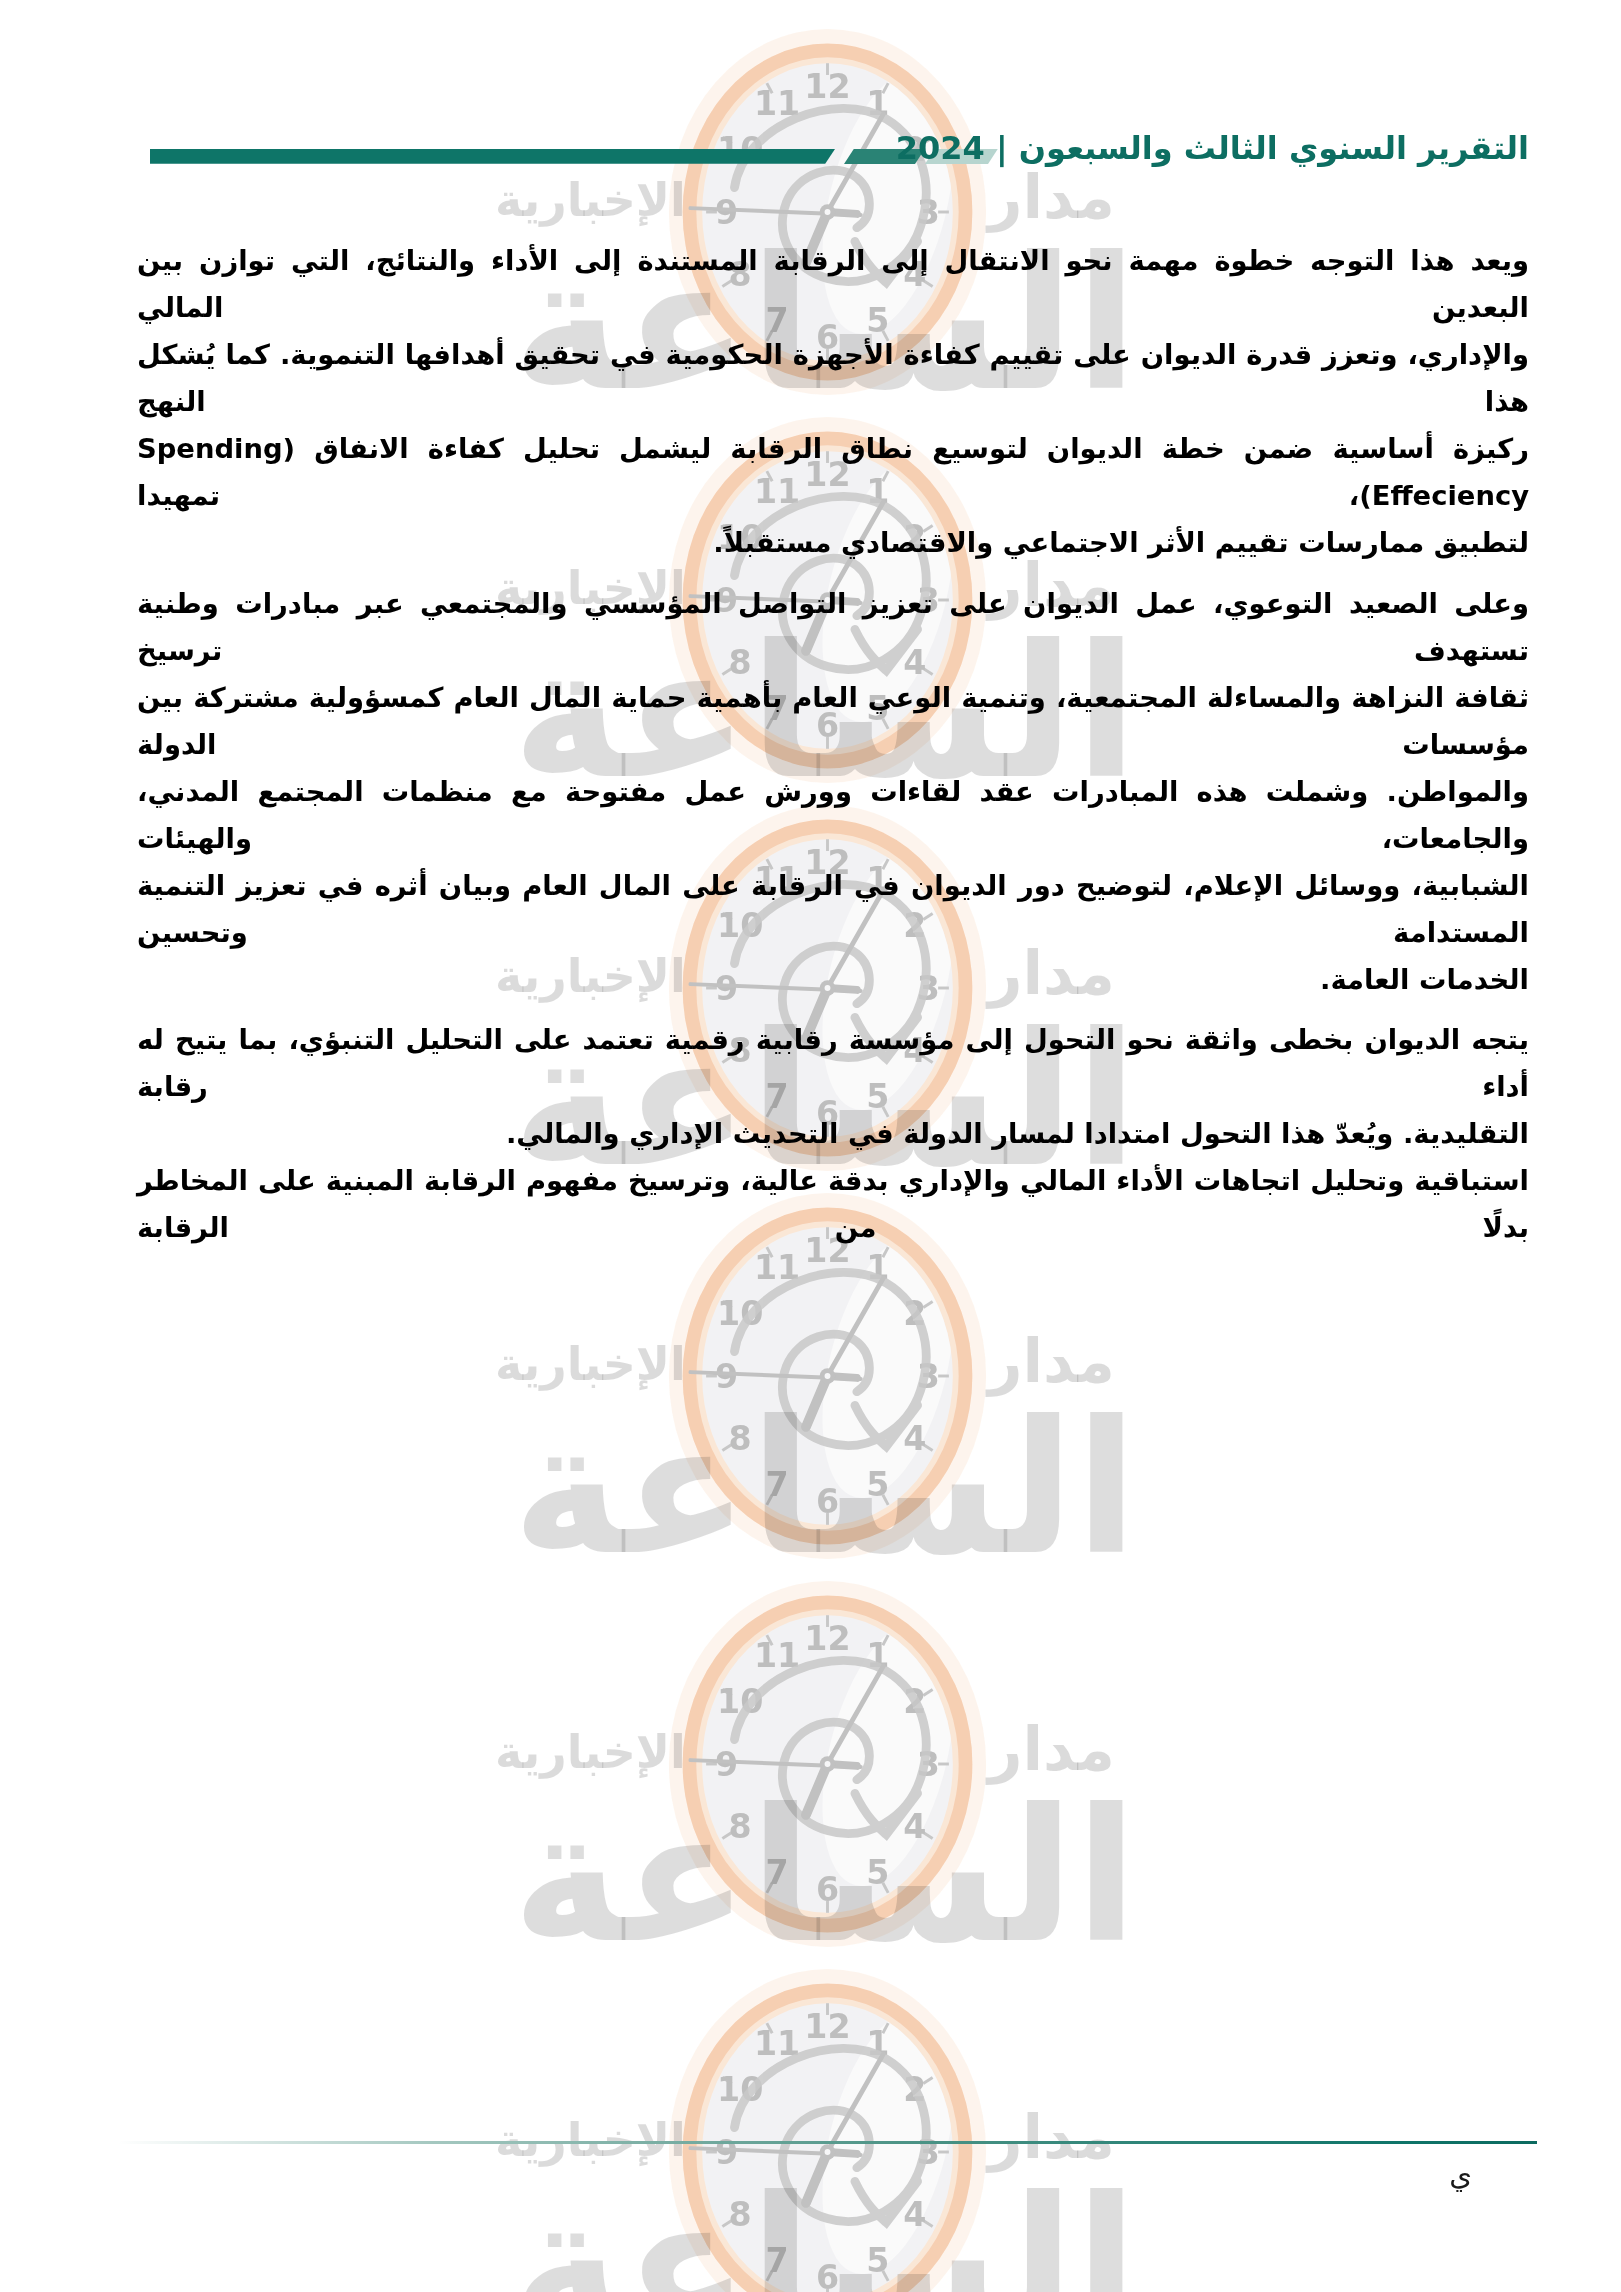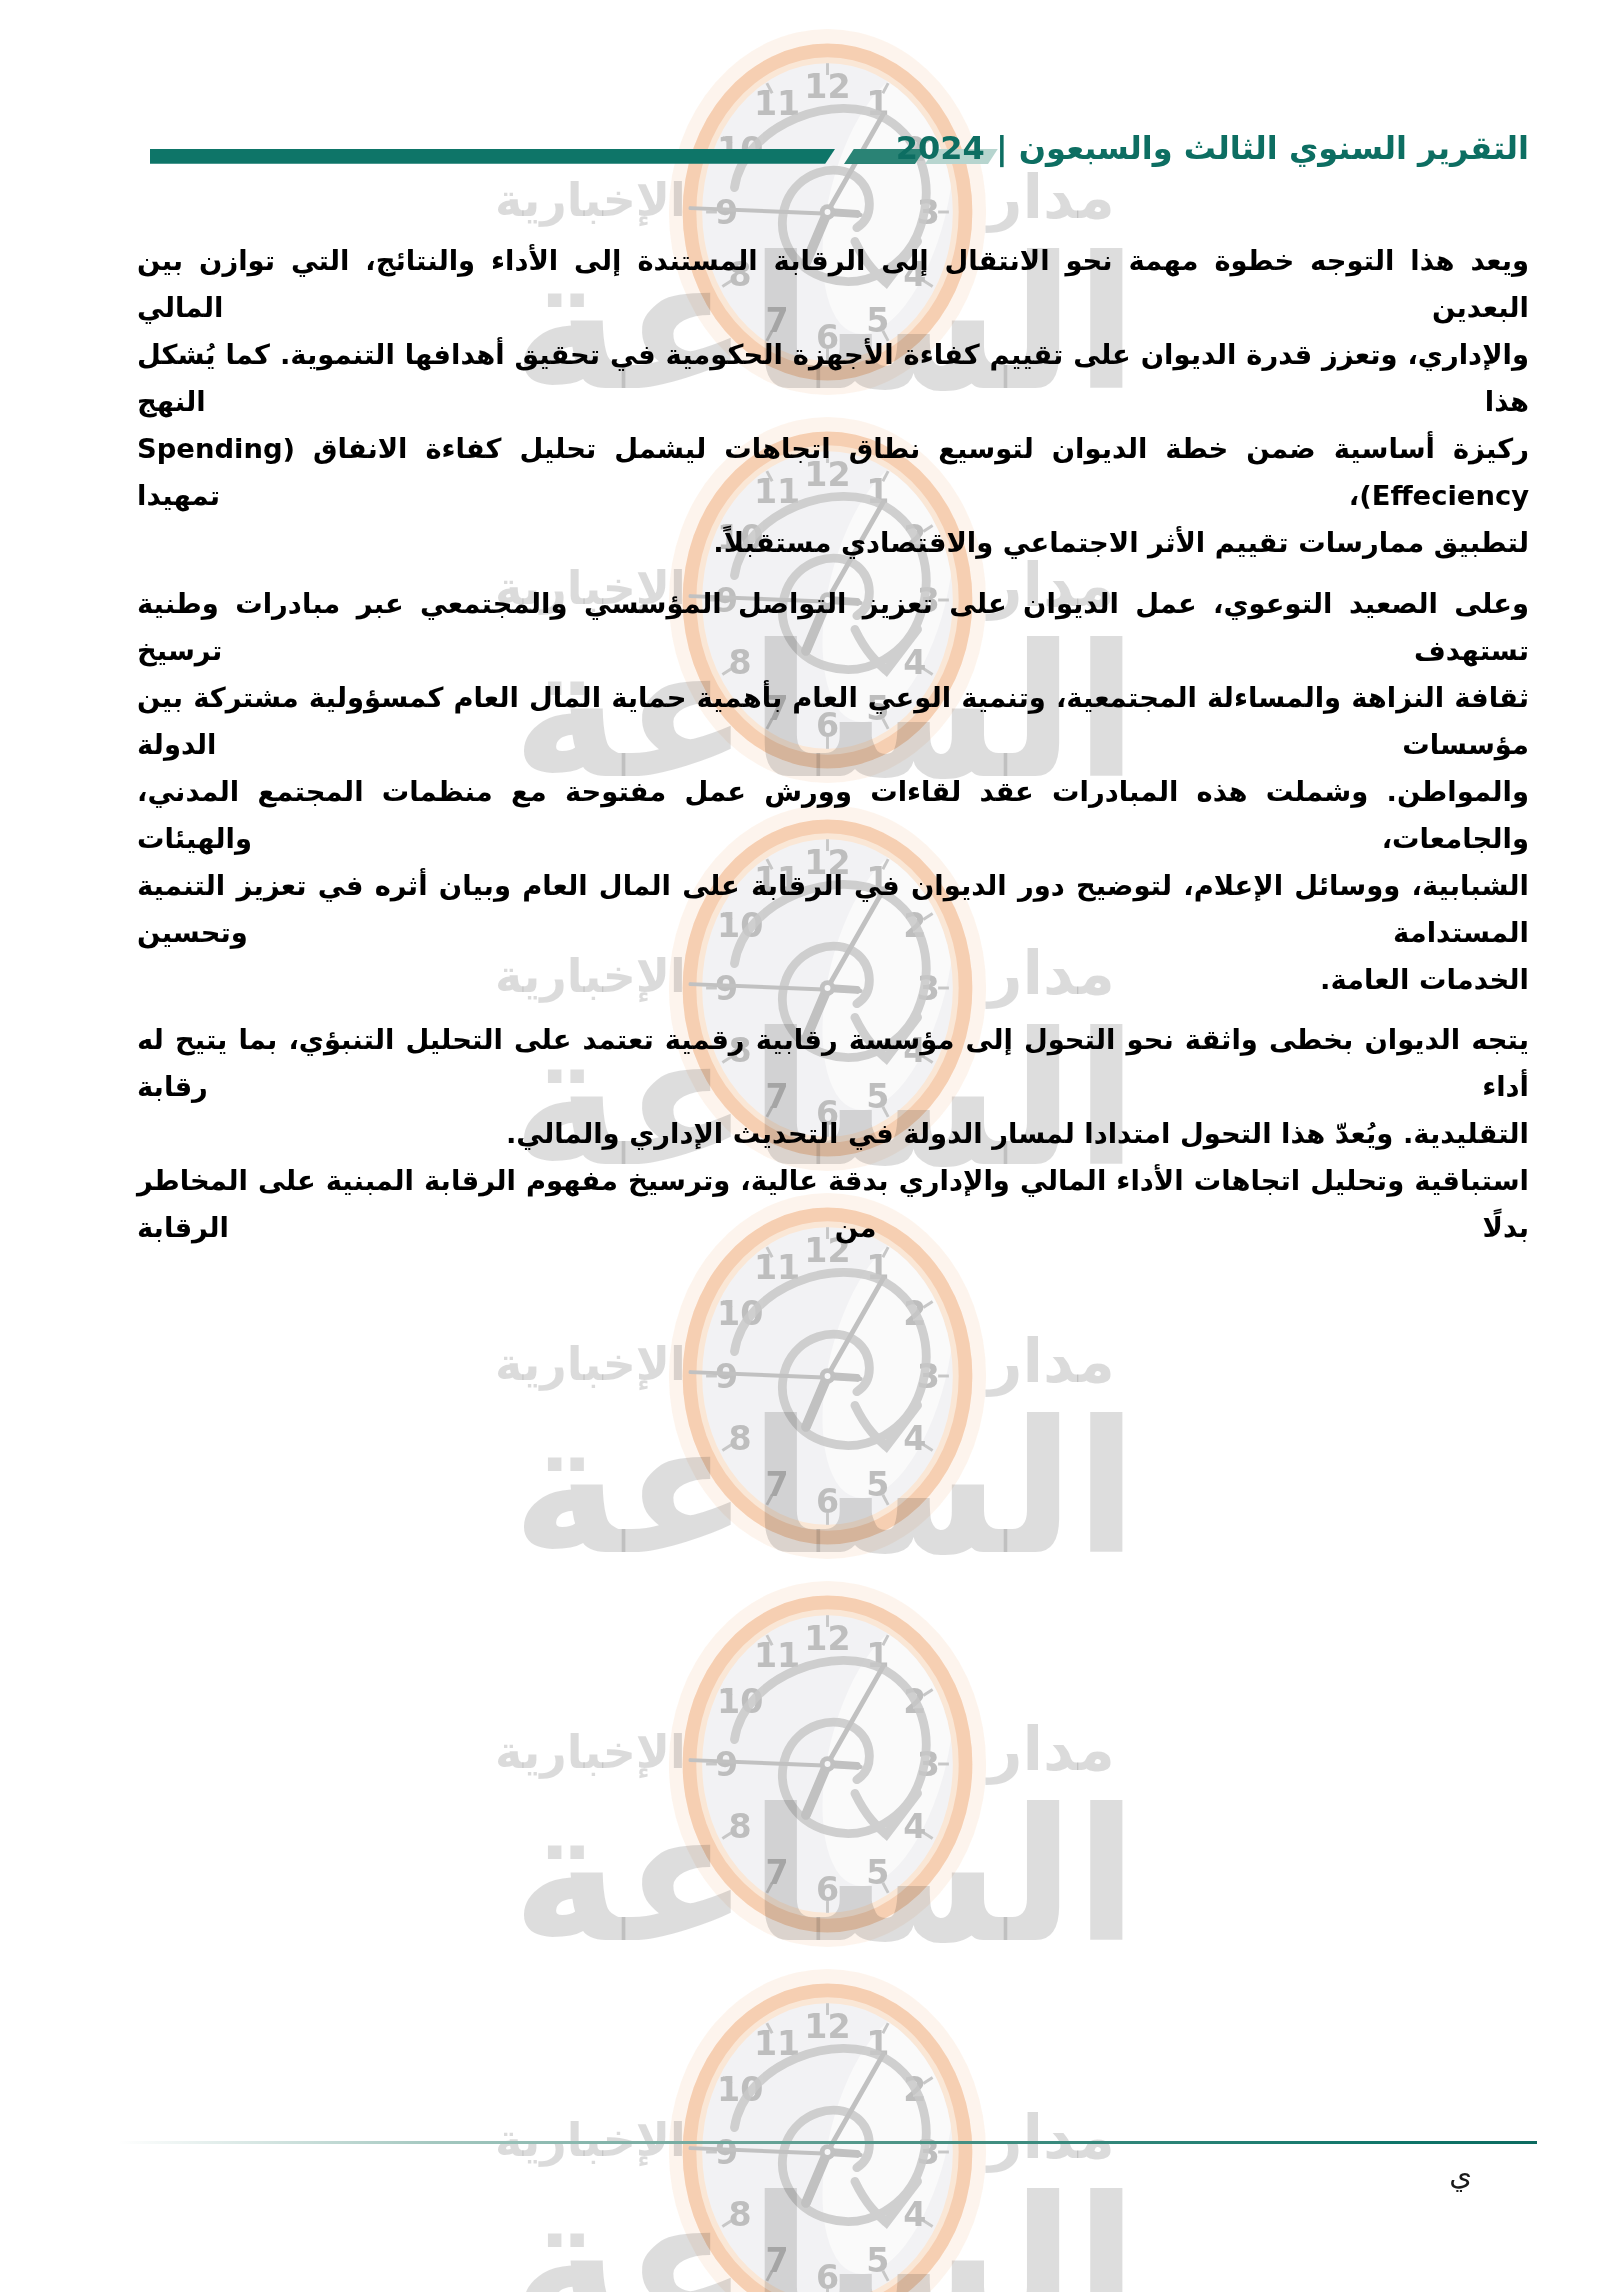--- a/index.html
+++ b/index.html
@@ -378,21 +378,21 @@
     <div class="bar-seg bar-main"></div>
     <div class="bar-seg bar-mid"></div>
     <div class="bar-seg bar-light"></div>
     <div class="header-title">التقرير السنوي الثالث والسبعون | 2024</div>
   </div>
 
   <div class="body-text">
       <div class="para">
         <div class="line">ويعد هذا التوجه خطوة مهمة نحو الانتقال إلى الرقابة المستندة إلى الأداء والنتائج، التي توازن بين البعدين المالي</div>
         <div class="line">والإداري، وتعزز قدرة الديوان على تقييم كفاءة الأجهزة الحكومية في تحقيق أهدافها التنموية. كما يُشكل هذا النهج</div>
-        <div class="line">ركيزة أساسية ضمن خطة الديوان لتوسيع نطاق اتجاهات ليشمل تحليل كفاءة الانفاق (Spending Effeciency)، تمهيدا</div>
+        <div class="line">ركيزة أساسية ضمن خطة الديوان لتوسيع نطاق الرقابة ليشمل تحليل كفاءة الانفاق (Spending Effeciency)، تمهيدا</div>
         <div class="line last">لتطبيق ممارسات تقييم الأثر الاجتماعي والاقتصادي مستقبلاً.</div>
       </div>
       <div class="para">
         <div class="line">وعلى الصعيد التوعوي، عمل الديوان على تعزيز التواصل المؤسسي والمجتمعي عبر مبادرات وطنية تستهدف ترسيخ</div>
         <div class="line">ثقافة النزاهة والمساءلة المجتمعية، وتنمية الوعي العام بأهمية حماية المال العام كمسؤولية مشتركة بين مؤسسات الدولة</div>
         <div class="line">والمواطن. وشملت هذه المبادرات عقد لقاءات وورش عمل مفتوحة مع منظمات المجتمع المدني، والجامعات، والهيئات</div>
         <div class="line">الشبابية، ووسائل الإعلام، لتوضيح دور الديوان في الرقابة على المال العام وبيان أثره في تعزيز التنمية المستدامة وتحسين</div>
         <div class="line last">الخدمات العامة.</div>
       </div>
       <div class="para">

